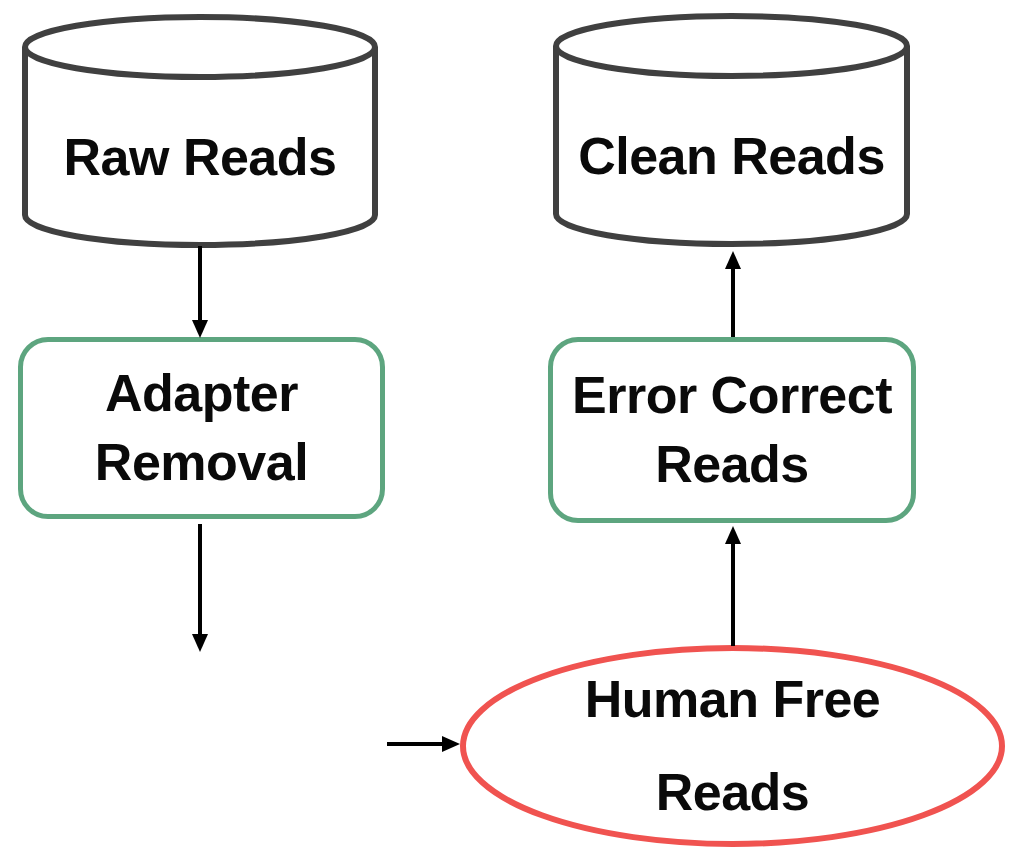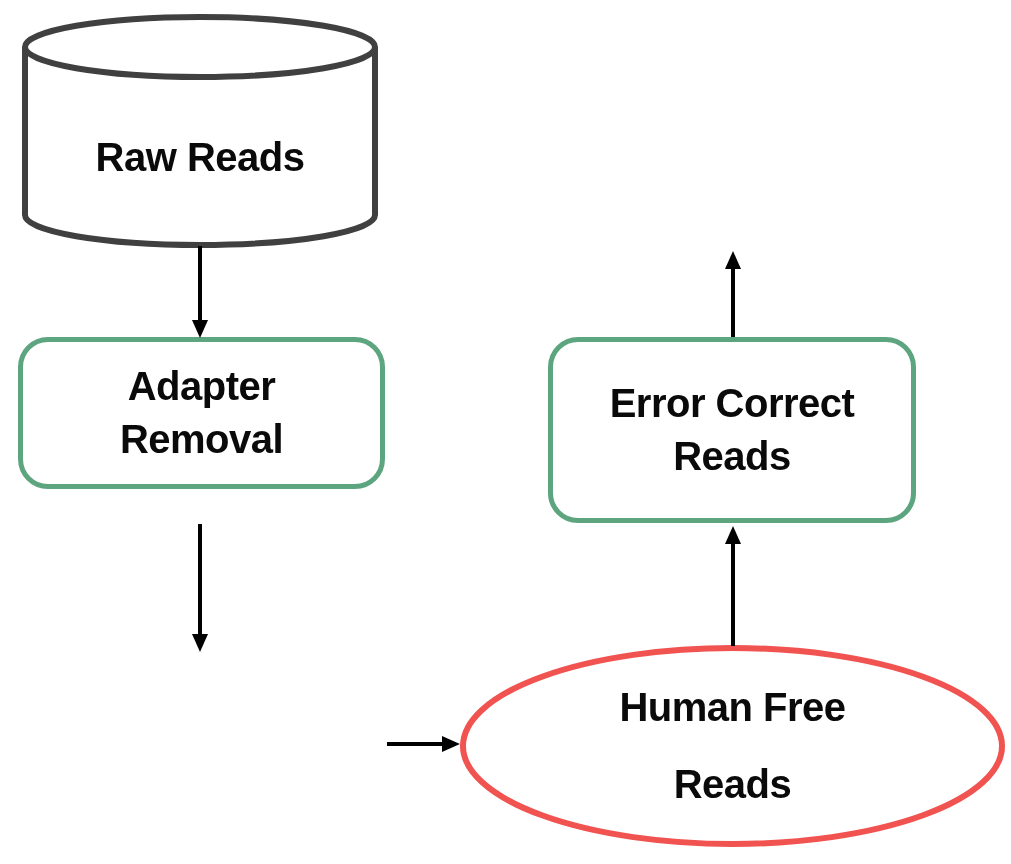--- a/index.html
+++ b/index.html
@@ -28,33 +28,33 @@
   }
 
   
   .ellipse-node .ell{fill:#ffffff; stroke:var(--red); stroke-width:6;}
   .ellipse-node .label{
     position:absolute; inset:0; margin:0;
     display:flex; align-items:center; justify-content:center;gap:24px;
   }
 
   .label{
-    font-size:40px; font-weight:600; line-height:1.32; letter-spacing:-0.5px;
+    font-size:52px; font-weight:600; line-height:1.32; letter-spacing:-0.5px;
     text-align:center; display:flex; flex-direction:column;
   }
   .label .line{display:block;}
 
   
   .arrow{position:absolute; overflow:visible;}
   .arrow line{stroke:var(--arrow); stroke-width:4;}
   .arrow polygon{fill:var(--arrow); stroke:none;}
 
   #raw-reads{left:22px; top:14px; width:356px; height:234px;}
   #clean-reads{left:553px; top:13px; width:357px; height:234px;}
-  #adapter-removal{left:18px; top:337px; width:367px; height:152px;}
+  #adapter-removal{left:18px; top:337px; width:367px; height:182px;}
   #error-correct-reads{left:548px; top:337px; width:368px; height:186px;}
   #bowtie2{left:18px; top:652px; width:367px; height:186px;}
   #human-free-reads{left:460px; top:645px; width:545px; height:202px;}
 
   #arrow-raw-to-adapter{left:184px; top:246px;}
   #arrow-adapter-to-bowtie{left:184px; top:524px;}
   #arrow-bowtie-to-human{left:387px; top:728px;}
   #arrow-human-to-error{left:717px; top:524px;}
   #arrow-error-to-clean{left:717px; top:249px;}
 </style>
@@ -66,20 +66,29 @@
   <figure class="node cylinder" id="raw-reads">
     <svg viewBox="0 0 356 234" aria-hidden="true">
       <path class="cyl-body" d="M3,33 L3,201 A175,30 0 0 0 353,201 L353,33"></path>
       <ellipse class="cyl-top" cx="178" cy="33" rx="175" ry="30"></ellipse>
     </svg>
     <figcaption class="label">
       <span class="line">Raw Reads</span>
     </figcaption>
   </figure>
 
+  <figure class="node cylinder" id="clean-reads">
+    <svg viewBox="0 0 357 234" aria-hidden="true">
+      <path class="cyl-body" d="M3,33 L3,201 A175.5,30 0 0 0 354,201 L354,33"></path>
+      <ellipse class="cyl-top" cx="178.5" cy="33" rx="175.5" ry="30"></ellipse>
+    </svg>
+    <figcaption class="label">
+      <span class="line">Clean Reads</span>
+    </figcaption>
+  </figure>
 
   <div class="node rrect" id="adapter-removal">
     <div class="label">
       <span class="line">Adapter</span>
       <span class="line">Removal</span>
     </div>
   </div>
 
   <div class="node rrect" id="error-correct-reads">
     <div class="label">

